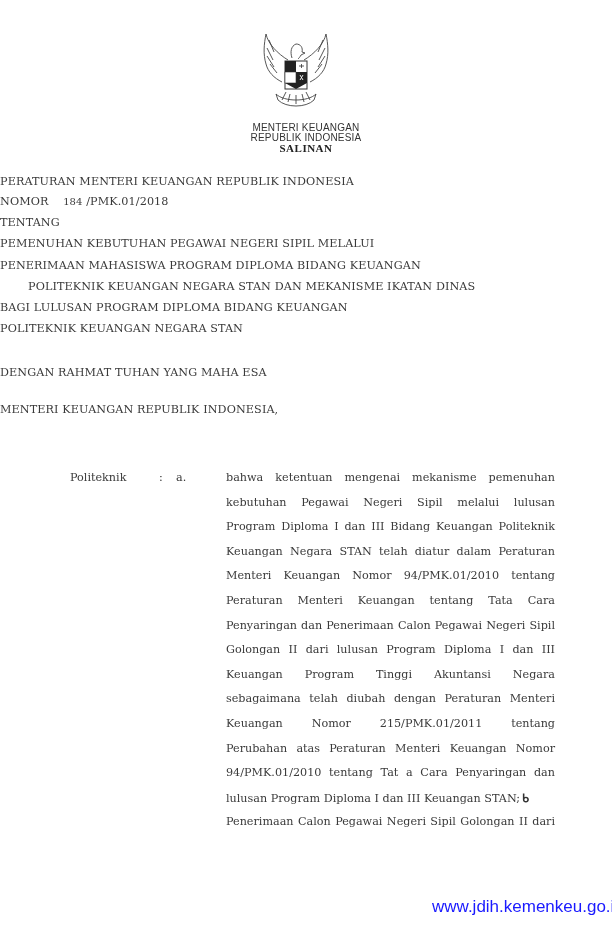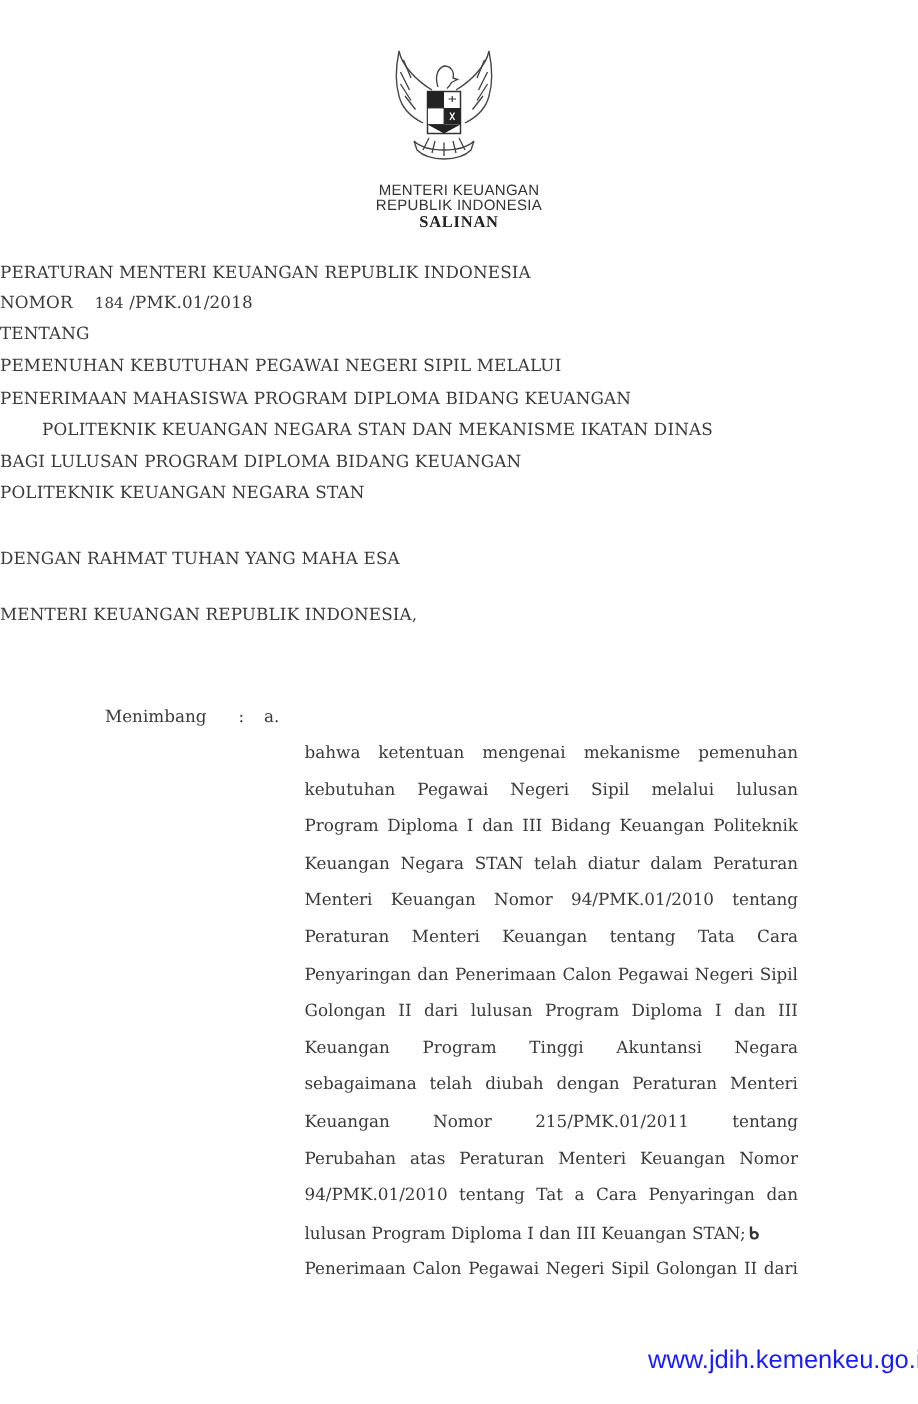--- a/index.html
+++ b/index.html
@@ -68,25 +68,25 @@
 <div class="abs center-line" style="top:216px;">TENTANG</div>
 <div class="abs center-line" style="top:237px;">PEMENUHAN KEBUTUHAN PEGAWAI NEGERI SIPIL MELALUI</div>
 <div class="abs center-line" style="top:259px;">PENERIMAAN MAHASISWA PROGRAM DIPLOMA BIDANG KEUANGAN</div>
 <div class="abs center-line" style="top:280px;padding-left:28px;">POLITEKNIK KEUANGAN NEGARA STAN DAN MEKANISME IKATAN DINAS</div>
 <div class="abs center-line" style="top:301px;">BAGI LULUSAN PROGRAM DIPLOMA BIDANG KEUANGAN</div>
 <div class="abs center-line" style="top:322px;">POLITEKNIK KEUANGAN NEGARA STAN</div>
 
 <div class="abs center-line" style="top:366px;">DENGAN RAHMAT TUHAN YANG MAHA ESA</div>
 <div class="abs center-line" style="top:403px;">MENTERI KEUANGAN REPUBLIK INDONESIA,</div>
 
-<div class="abs label" style="top:471px;">Menimbang</div>
+<div class="abs label" style="top:471px;">Politeknik</div>
 <div class="abs colon" style="top:471px;">:</div>
 <div class="abs item-letter" style="top:471px;">a.</div>
 
-<div class="abs para" style="top:490px;">
+<div class="abs para" style="top:466px;margin-left:23px;">
   <span class="ln">bahwa ketentuan mengenai mekanisme pemenuhan</span>
   <span class="ln">kebutuhan Pegawai Negeri Sipil melalui lulusan</span>
   <span class="ln">Program Diploma I dan III Bidang Keuangan Politeknik</span>
   <span class="ln">Keuangan Negara STAN telah diatur dalam Peraturan</span>
   <span class="ln">Menteri Keuangan Nomor 94/PMK.01/2010 tentang</span>
   <span class="ln">Peraturan Menteri Keuangan tentang Tata Cara</span>
   <span class="ln">Penyaringan dan Penerimaan Calon Pegawai Negeri Sipil</span>
   <span class="ln">Golongan II dari lulusan Program Diploma I dan III</span>
   <span class="ln">Keuangan Program Tinggi Akuntansi Negara</span>
   <span class="ln">sebagaimana telah diubah dengan Peraturan Menteri</span>

